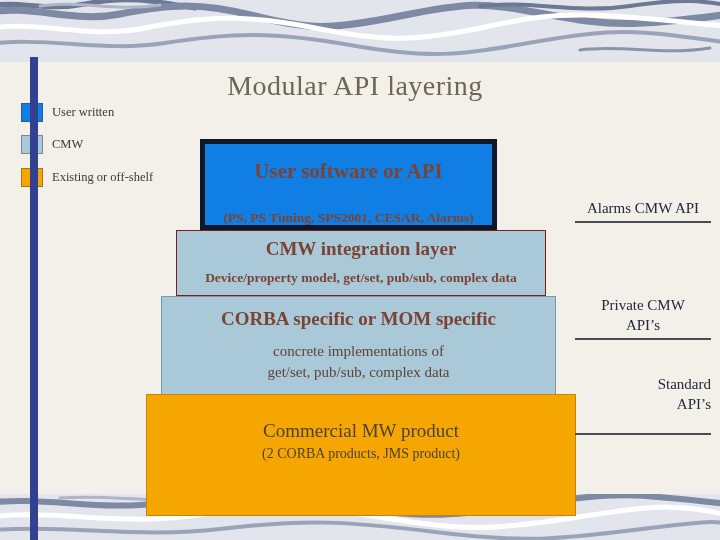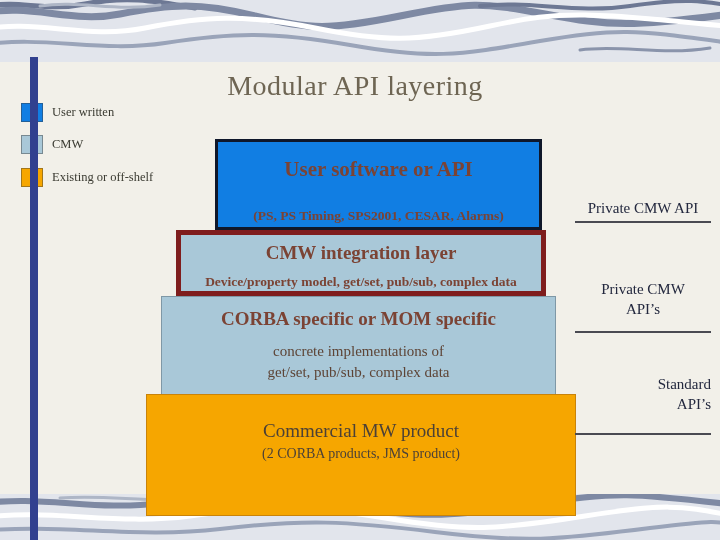--- a/index.html
+++ b/index.html
@@ -25,42 +25,42 @@
   .swatch { width:22px; height:19px; margin-right:9px; border:1px solid rgba(60,60,60,.45); flex:0 0 auto; }
   .swatch-blue   { background:#117ee3; }
   .swatch-ltblue { background:#a9c8d8; }
   .swatch-orange { background:#f6a600; }
   .legend-label { font-size:12.5px; color:#3a3a31; white-space:nowrap; }
 
   .layer { position:absolute; z-index:2; text-align:center; }
   .layer-title { position:absolute; left:0; right:0; font-weight:bold; color:#7b4334; }
   .layer-sub   { position:absolute; left:0; right:0; font-weight:bold; color:#7b4334; }
 
-  #layer-user { left:200px; top:139px; width:327px; height:91px; background:#117ee3; border:3px solid #0f172a;margin-left:15px; }
+  #layer-user { left:200px; top:139px; width:297px; height:91px; background:#117ee3; border:5px solid #0f172a; }
   #layer-user .layer-title { top:15px; font-size:21px; }
   #layer-user .layer-sub   { top:66px; font-size:13.5px; }
 
-  #layer-integration { left:176px; top:230px; width:370px; height:66px; background:#a9c8d8; border:5px solid #7f1d1d; }
+  #layer-integration { left:176px; top:230px; width:370px; height:66px; background:#a9c8d8; border:1px solid #7f1d1d; }
   #layer-integration .layer-title { top:7px; font-size:19px; }
   #layer-integration .layer-sub   { top:39px; font-size:13.5px; }
 
   #layer-corba { left:161px; top:296px; width:395px; height:126px; background:#a9c8d8; border:1px solid #7f98a6; }
   #layer-corba .layer-title { top:11px; font-size:19px; }
   #layer-corba .layer-sub2  { position:absolute; left:0; right:0; top:44px; font-size:15px;
                               font-weight:normal; color:#5d4436; line-height:21px; }
 
   #layer-commercial { left:146px; top:394px; width:430px; height:122px; background:#f6a600;
                       border:1px solid #c9830a; color:#4c4136; }
   #layer-commercial .line1 { position:absolute; left:0; right:0; top:25px; font-size:19px; }
   #layer-commercial .line2 { position:absolute; left:0; right:0; top:51px; font-size:14px; }
 
   .side-label { position:absolute; left:575px; width:136px; text-align:center; font-size:15px;
                 color:#23283e; border-bottom:2px solid #4a4a52; z-index:2; }
   #side-public   { top:200px; padding-bottom:4px; }
-  #side-private  { top:279px; padding-bottom:12px; line-height:20px; }
+  #side-private  { top:295px; padding-bottom:3px; line-height:20px; }
   #side-standard { top:374px; padding-bottom:19px; line-height:20px;text-align:right; }
 </style>
 </head>
 <body>
 
 <div class="slide">
 
   <div class="band band-top">
     <svg viewBox="0 0 720 62" preserveAspectRatio="none">
       <g fill="none" stroke-linecap="round">
@@ -120,21 +120,21 @@
       <div>get/set, pub/sub, complex data</div>
     </div>
   </div>
 
   <div class="layer" id="layer-commercial">
     <div class="line1">Commercial MW product</div>
     <div class="line2">(2 CORBA products, JMS product)</div>
   </div>
 
   <div class="side-label" id="side-public">
-    <div>Private CMW API</div>
+    <div>Alarms CMW API</div>
   </div>
 
   <div class="side-label" id="side-private">
     <div>Private CMW</div>
     <div>API’s</div>
   </div>
 
   <div class="side-label" id="side-standard">
     <div>Standard</div>
     <div>API’s</div>

